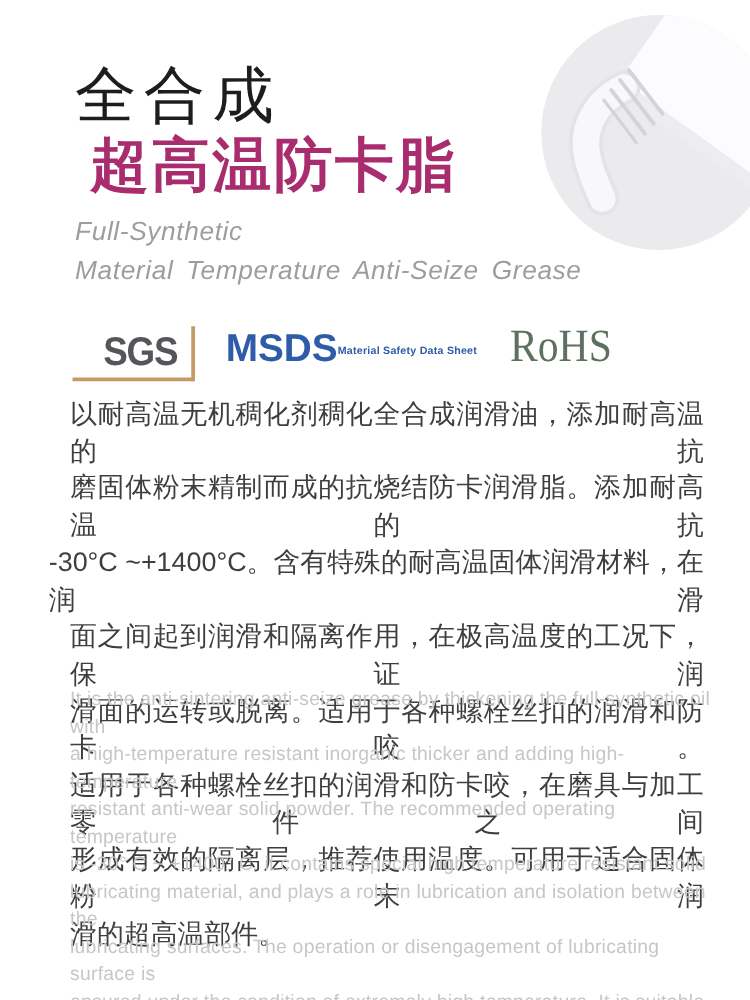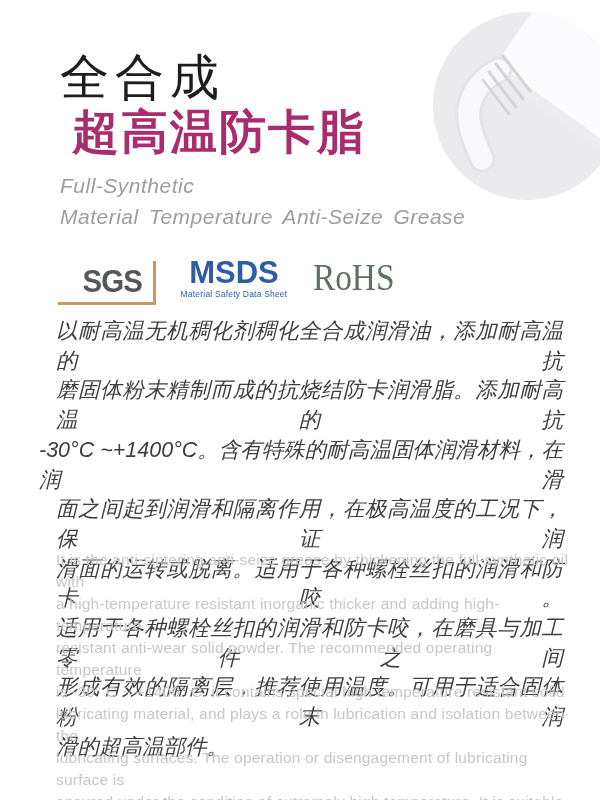--- a/index.html
+++ b/index.html
@@ -44,33 +44,33 @@
     border-bottom:3px solid #c59a66;
   }
   .sgs-text {
     font-size:32px; font-weight:bold; color:#55565a;
     letter-spacing:-1px; transform:scaleX(.92); display:inline-block;
   }
   .sgs-vline {
     position:absolute; right:-1px; top:4px; width:2.5px; height:44px;
     background:#c59a66;
   }
-  .msds { display:flex; flex-direction:column; align-items:center; padding-bottom:5px; }
+  .msds { display:flex; align-items:center; padding-bottom:5px; }
   .msds-text { font-size:31px; line-height:28px; font-weight:bold; color:#2e5ca8; }
-  .msds-tag { font-size:8.5px; font-weight:normal; color:#2e5ca8; letter-spacing:0.2px; margin-top:2px; white-space:nowrap; }
+  .msds-tag { font-size:8.5px; font-weight:bold; color:#2e5ca8; letter-spacing:0.2px; margin-top:2px; white-space:nowrap; }
   .rohs {
     font-family:"Liberation Serif","DejaVu Serif",serif;
     font-size:37px; line-height:34px; color:#5e7060; padding-bottom:7px;
     transform:scaleX(.9); transform-origin:left bottom;
   }
 
   
   .cn-para {
     position:absolute; left:56px; top:317px; width:507px;
-    color:#3e3e40; font-size:21.5px; line-height:29.7px;font-style:italic;
+    color:#3e3e40; font-size:21.5px; line-height:29.7px;
   }
   .cn-line { text-align:justify; text-align-last:justify; }
   .cn-line.hang { margin-left:-17px; width:calc(100% + 17px); }
   .cn-line.last { text-align-last:left; }
 
   
   .en-para {
     position:absolute; left:56px; top:549px; width:514px;
     color:#c7c7c9; font-size:15.5px; line-height:22px; letter-spacing:0.2px;
   }

